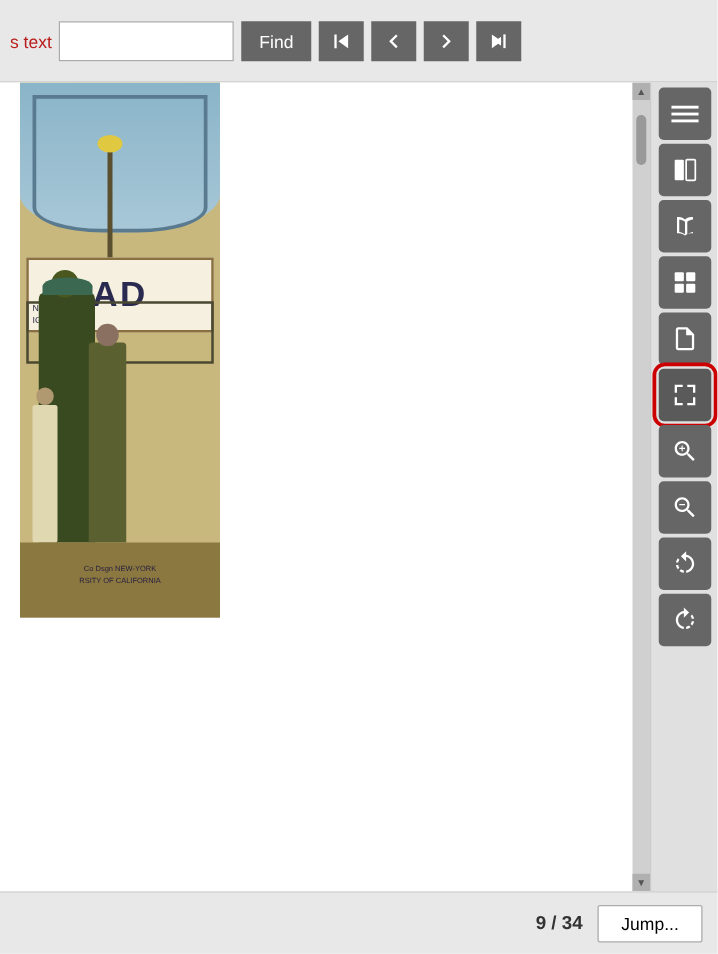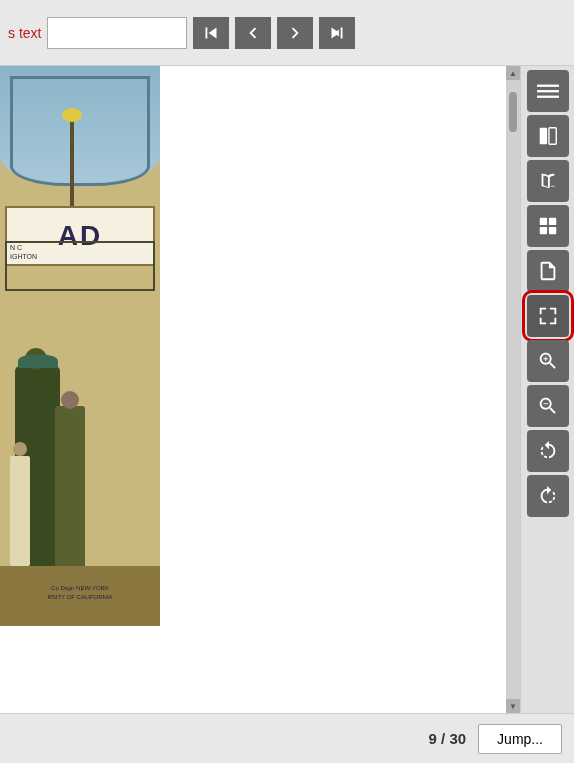--- a/index.html
+++ b/index.html
@@ -69,24 +69,24 @@
     .doc-viewer {
       flex: 1;
       background: #fff;
       position: relative;
       overflow: hidden;
     }
 
     
     .book-cover {
       position: absolute;
-      left: 0;
+      left: 16px;
       top: 0;
       width: 160px;
-      height: 560px;
+      height: 428px;
       background: linear-gradient(160deg, #c8b87a 0%, #a89650 30%, #7a7040 60%, #5a5830 100%);
       overflow: hidden;
     }
 
     .book-cover-inner {
       width: 100%;
       height: 100%;
       position: relative;
       background: #c9b87e;
     }
@@ -389,20 +389,21 @@
       height: 22px;
       fill: #fff;
     }
   </style>
 </head>
 <body>
 
 <div class="toolbar">
   <span class="toolbar-label">s text</span>
   <input class="search-input" type="text" style="">
+  <button class="find-btn">Find</button>
   <button class="nav-btn">
     <svg class="icon-svg" viewBox="0 0 24 24">
         <path d="M6 6h2v12H6zm3.5 6 8.5 6V6z" fill="white"></path>
       </svg>
   </button>
   <button class="nav-btn">
     <svg class="icon-svg" viewBox="0 0 24 24">
         <path d="M15.41 7.41 14 6l-6 6 6 6 1.41-1.41L10.83 12z" fill="white"></path>
       </svg>
   </button>
@@ -536,15 +537,15 @@
     <button class="tool-btn" title="Rotate Clockwise">
       <svg viewBox="0 0 24 24" width="22" height="22">
           <path d="M15.55 5.55 11 1v3.07C7.06 4.56 4 7.92 4 12s3.05 7.44 7 7.93v-2.02c-2.84-.48-5-2.94-5-5.91s2.16-5.43 5-5.91V10l4.55-4.45zM19.93 11c-.17-1.39-.72-2.73-1.62-3.89l-1.42 1.42c.54.75.88 1.6 1.02 2.47h2.02zM13 17.9v2.02c1.39-.17 2.74-.71 3.9-1.61l-1.44-1.44c-.75.54-1.59.89-2.46 1.03zm3.89-2.42 1.42 1.41c.9-1.16 1.45-2.5 1.62-3.89h-2.02c-.14.87-.48 1.72-1.02 2.48z" fill="white"></path>
         </svg>
     </button>
 
   </div>
 </div>
 
 <div class="bottom-bar">
-  <span class="page-info">9 / 30</span>
+  <span class="page-info">9 / 34</span>
   <button class="jump-btn">Jump...</button>
 </div>
 
 </body></html>

